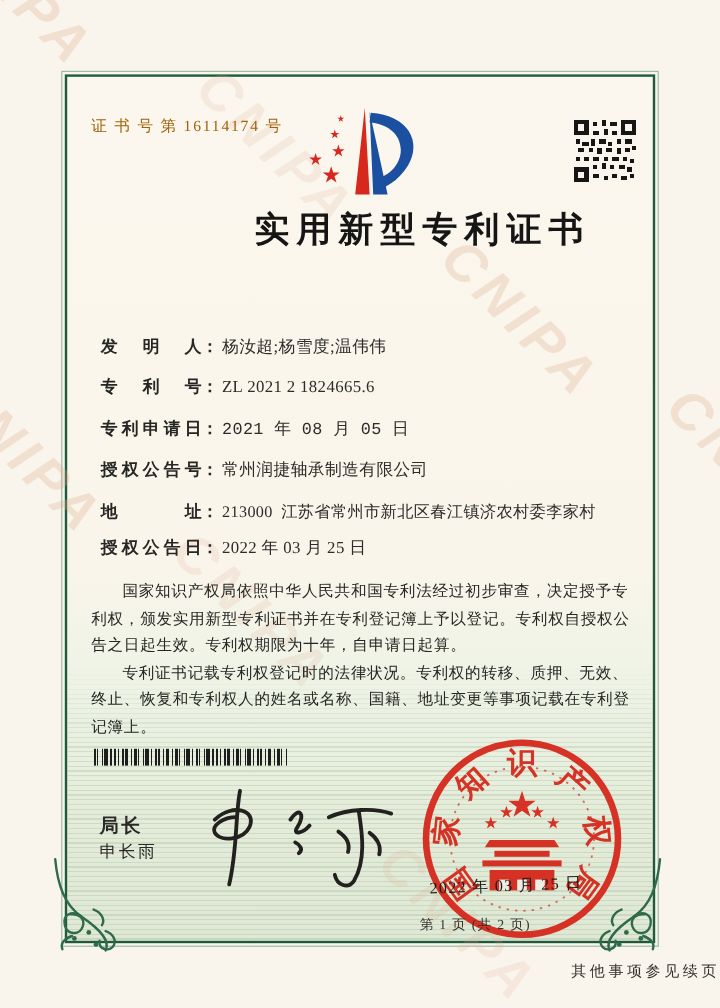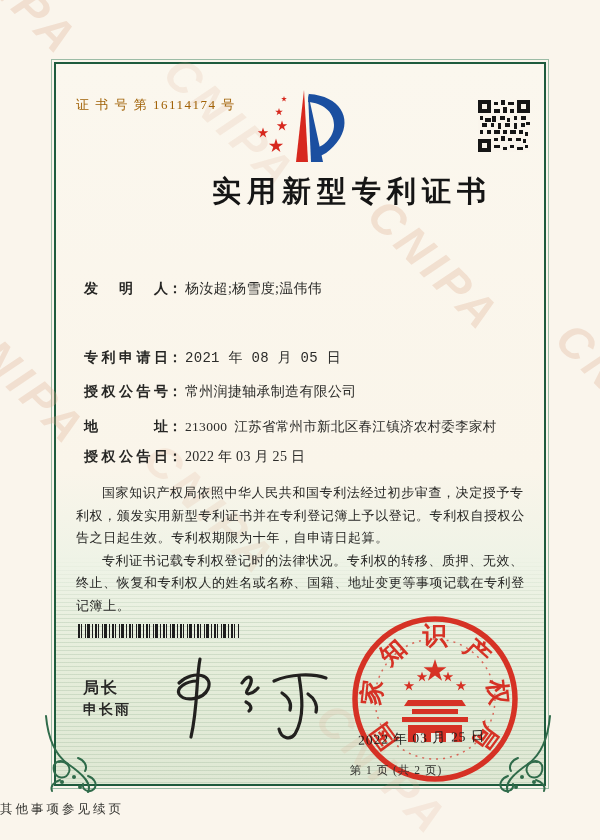--- a/index.html
+++ b/index.html
@@ -45,29 +45,29 @@
 
   .barcode { left:78px; top:624px; width:162px; height:14px;
      background:repeating-linear-gradient(90deg,
        #1d1d1d 0 2px, transparent 2px 3px,
        #1d1d1d 3px 4px, transparent 4px 7px,
        #1d1d1d 7px 8px, transparent 8px 9px,
        #1d1d1d 9px 12px, transparent 12px 14px,
        #1d1d1d 14px 15px, transparent 15px 17px); }
 
   .signer-title { left:83px; top:678px; font-size:16px; font-weight:600; color:#2a2a28; letter-spacing:2px; }
-  .signer-name  { left:83px; top:701px; font-size:14px; font-weight:700; color:#2a2a28; letter-spacing:2px; }
+  .signer-name  { left:83px; top:701px; font-size:14px; font-weight:400; color:#2a2a28; letter-spacing:2px; }
 
   .signature { left:166px; top:645px; z-index:3; }
   .seal { left:350px; top:614px; z-index:2; opacity:0.95; }
   .seal-date { left:358px; top:729px; width:152px; font-size:13.5px; color:#1d1d1b;
                letter-spacing:1px; transform:rotate(-2deg); z-index:4; white-space:nowrap; }
 
   .page-info { left:54px; top:763px; width:588px; text-align:center; font-size:11.5px; color:#33332f; letter-spacing:1px;margin-left:48px; }
-  .note { left:0; top:801px; width:600px; text-align:left; font-size:12.5px; color:#33332f; letter-spacing:3px; }
+  .note { left:0; top:801px; width:600px; text-align:right; font-size:12.5px; color:#33332f; letter-spacing:3px; }
 
   .flourish { z-index:3; }
   .flourish.right { left:492px; top:714px; }
   .flourish.left  { left:44px;  top:714px; transform:scaleX(-1); }
 
   .qr { left:478px; top:100px; z-index:2; }
   .logo { left:252px; top:84px; z-index:2; }
 </style>
 </head>
 <body>
@@ -151,20 +151,23 @@
       <rect x="22" y="26" width="3" height="2"></rect>
         <rect x="26" y="25" width="2" height="2"></rect>
     </g>
   </svg>
 
   <div class="abs title">实用新型专利证书</div>
 
   <div class="abs row" style="top:280px;">
     <span class="lab">发明人</span><span class="colon">：</span><span class="val">杨汝超;杨雪度;温伟伟</span>
   </div>
+  <div class="abs row" style="top:314px;">
+    <span class="lab">专利号</span><span class="colon">：</span><span class="val">ZL 2021 2 1824665.6</span>
+  </div>
   <div class="abs row" style="top:349px;font-family:Liberation Mono, monospace;">
     <span class="lab">专利申请日</span><span class="colon">：</span><span class="val">2021 年 08 月 05 日</span>
   </div>
   <div class="abs row" style="top:383px;">
     <span class="lab">授权公告号</span><span class="colon">：</span><span class="val">常州润捷轴承制造有限公司</span>
   </div>
   <div class="abs row" style="top:418px;">
     <span class="lab">地址</span><span class="colon">：</span><span class="val" style="font-size:13.5px;">213000 江苏省常州市新北区春江镇济农村委李家村</span>
   </div>
   <div class="abs row" style="top:448px;">

